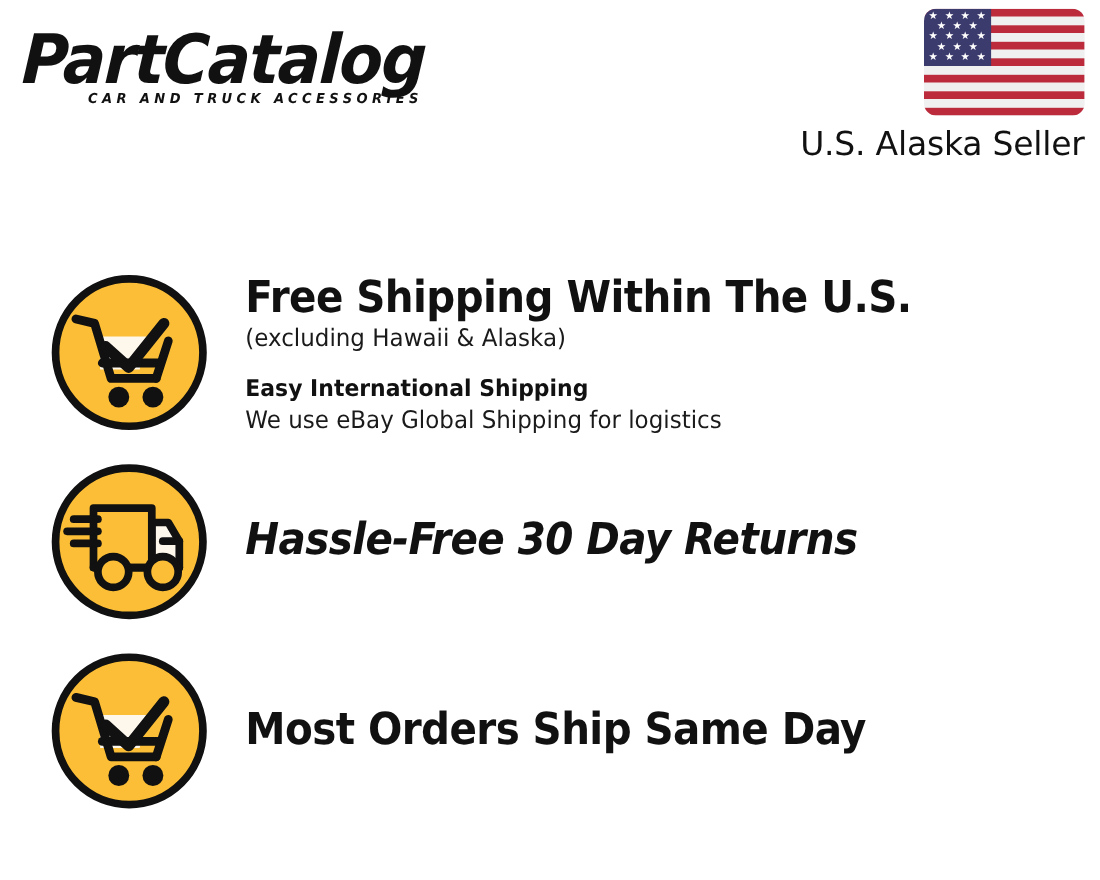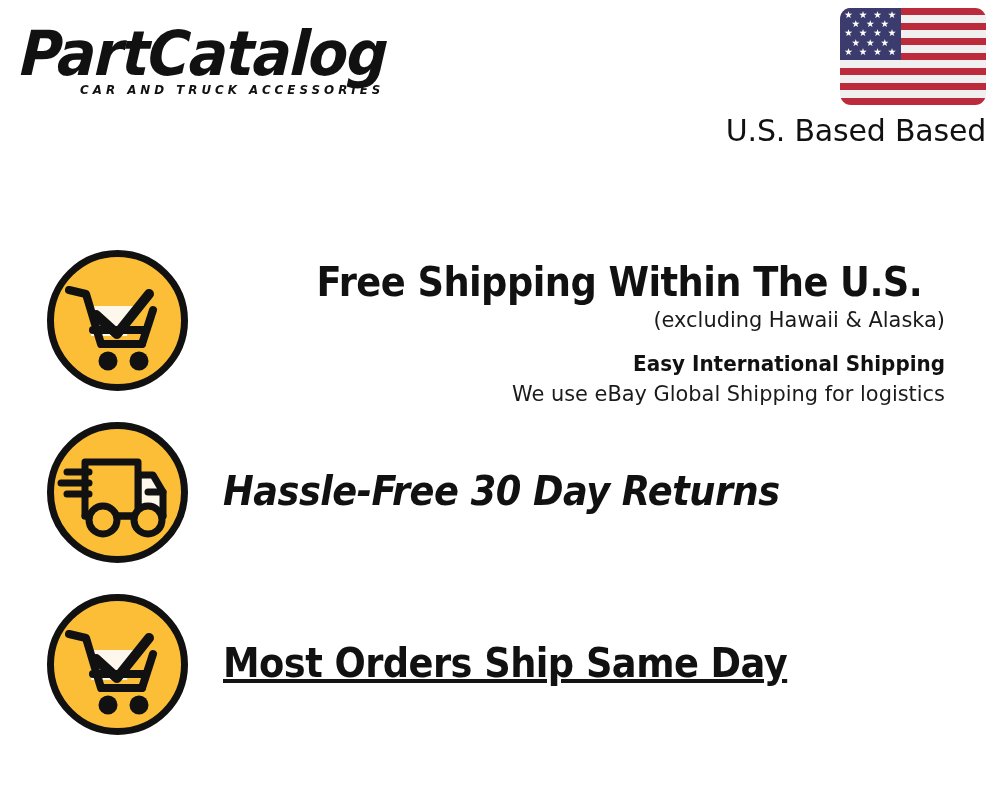--- a/index.html
+++ b/index.html
@@ -163,23 +163,23 @@
     font-size: 21px;
     line-height: 30px;
     color: #111111;
     transform: scaleX(0.95);
     transform-origin: left center;
     white-space: nowrap;
     margin: 0;
   }
   .gap-md { height: 14px; }
 
-  .row-1 .feature-text { top: 11px; text-align: right; }
+  .row-1 .feature-text { top: 0px; }
   .row-2 .feature-text { top: 48px; font-style: italic; }
-  .row-3 .feature-text { top: 48px; text-decoration: underline; }
+  .row-3 .feature-text { top: 48px; }
 
   svg { display: block; }
 </style>
 </head>
 <body>
 
 <div class="page">
 
   <div class="brand-logo">
     <div class="brand-wordmark">PartCatalog</div>
@@ -211,21 +211,21 @@
         <span class="star" style="left:86%;top:48%">★</span>
         <span class="star" style="left:26%;top:66%">★</span>
         <span class="star" style="left:50%;top:66%">★</span>
         <span class="star" style="left:74%;top:66%">★</span>
         <span class="star" style="left:14%;top:84%">★</span>
         <span class="star" style="left:38%;top:84%">★</span>
         <span class="star" style="left:62%;top:84%">★</span>
         <span class="star" style="left:86%;top:84%">★</span>
       </div>
     </div>
-    <div class="seller-label">U.S. Based Based</div>
+    <div class="seller-label">U.S. Alaska Seller</div>
   </div>
 
   <div class="feature row-1">
     <div class="feature-icon">
       <svg viewBox="0 0 145 145" width="145" height="145" aria-hidden="true">
         <circle cx="72.5" cy="72.5" r="67" fill="#FBBE36" stroke="#111111" stroke-width="7"></circle>
         <path d="M46 58 L88 58 L82 88 L46 88 Z" fill="#FDF7EC"></path>
         <path d="M24 42 L41 46 L56 96 L97 96" fill="none" stroke="#111111" stroke-width="8" stroke-linecap="round" stroke-linejoin="round"></path>
         <path d="M48 82 L101 82" fill="none" stroke="#111111" stroke-width="8" stroke-linecap="round"></path>
         <path d="M97 96 L108 62" fill="none" stroke="#111111" stroke-width="8" stroke-linecap="round" stroke-linejoin="round"></path>

